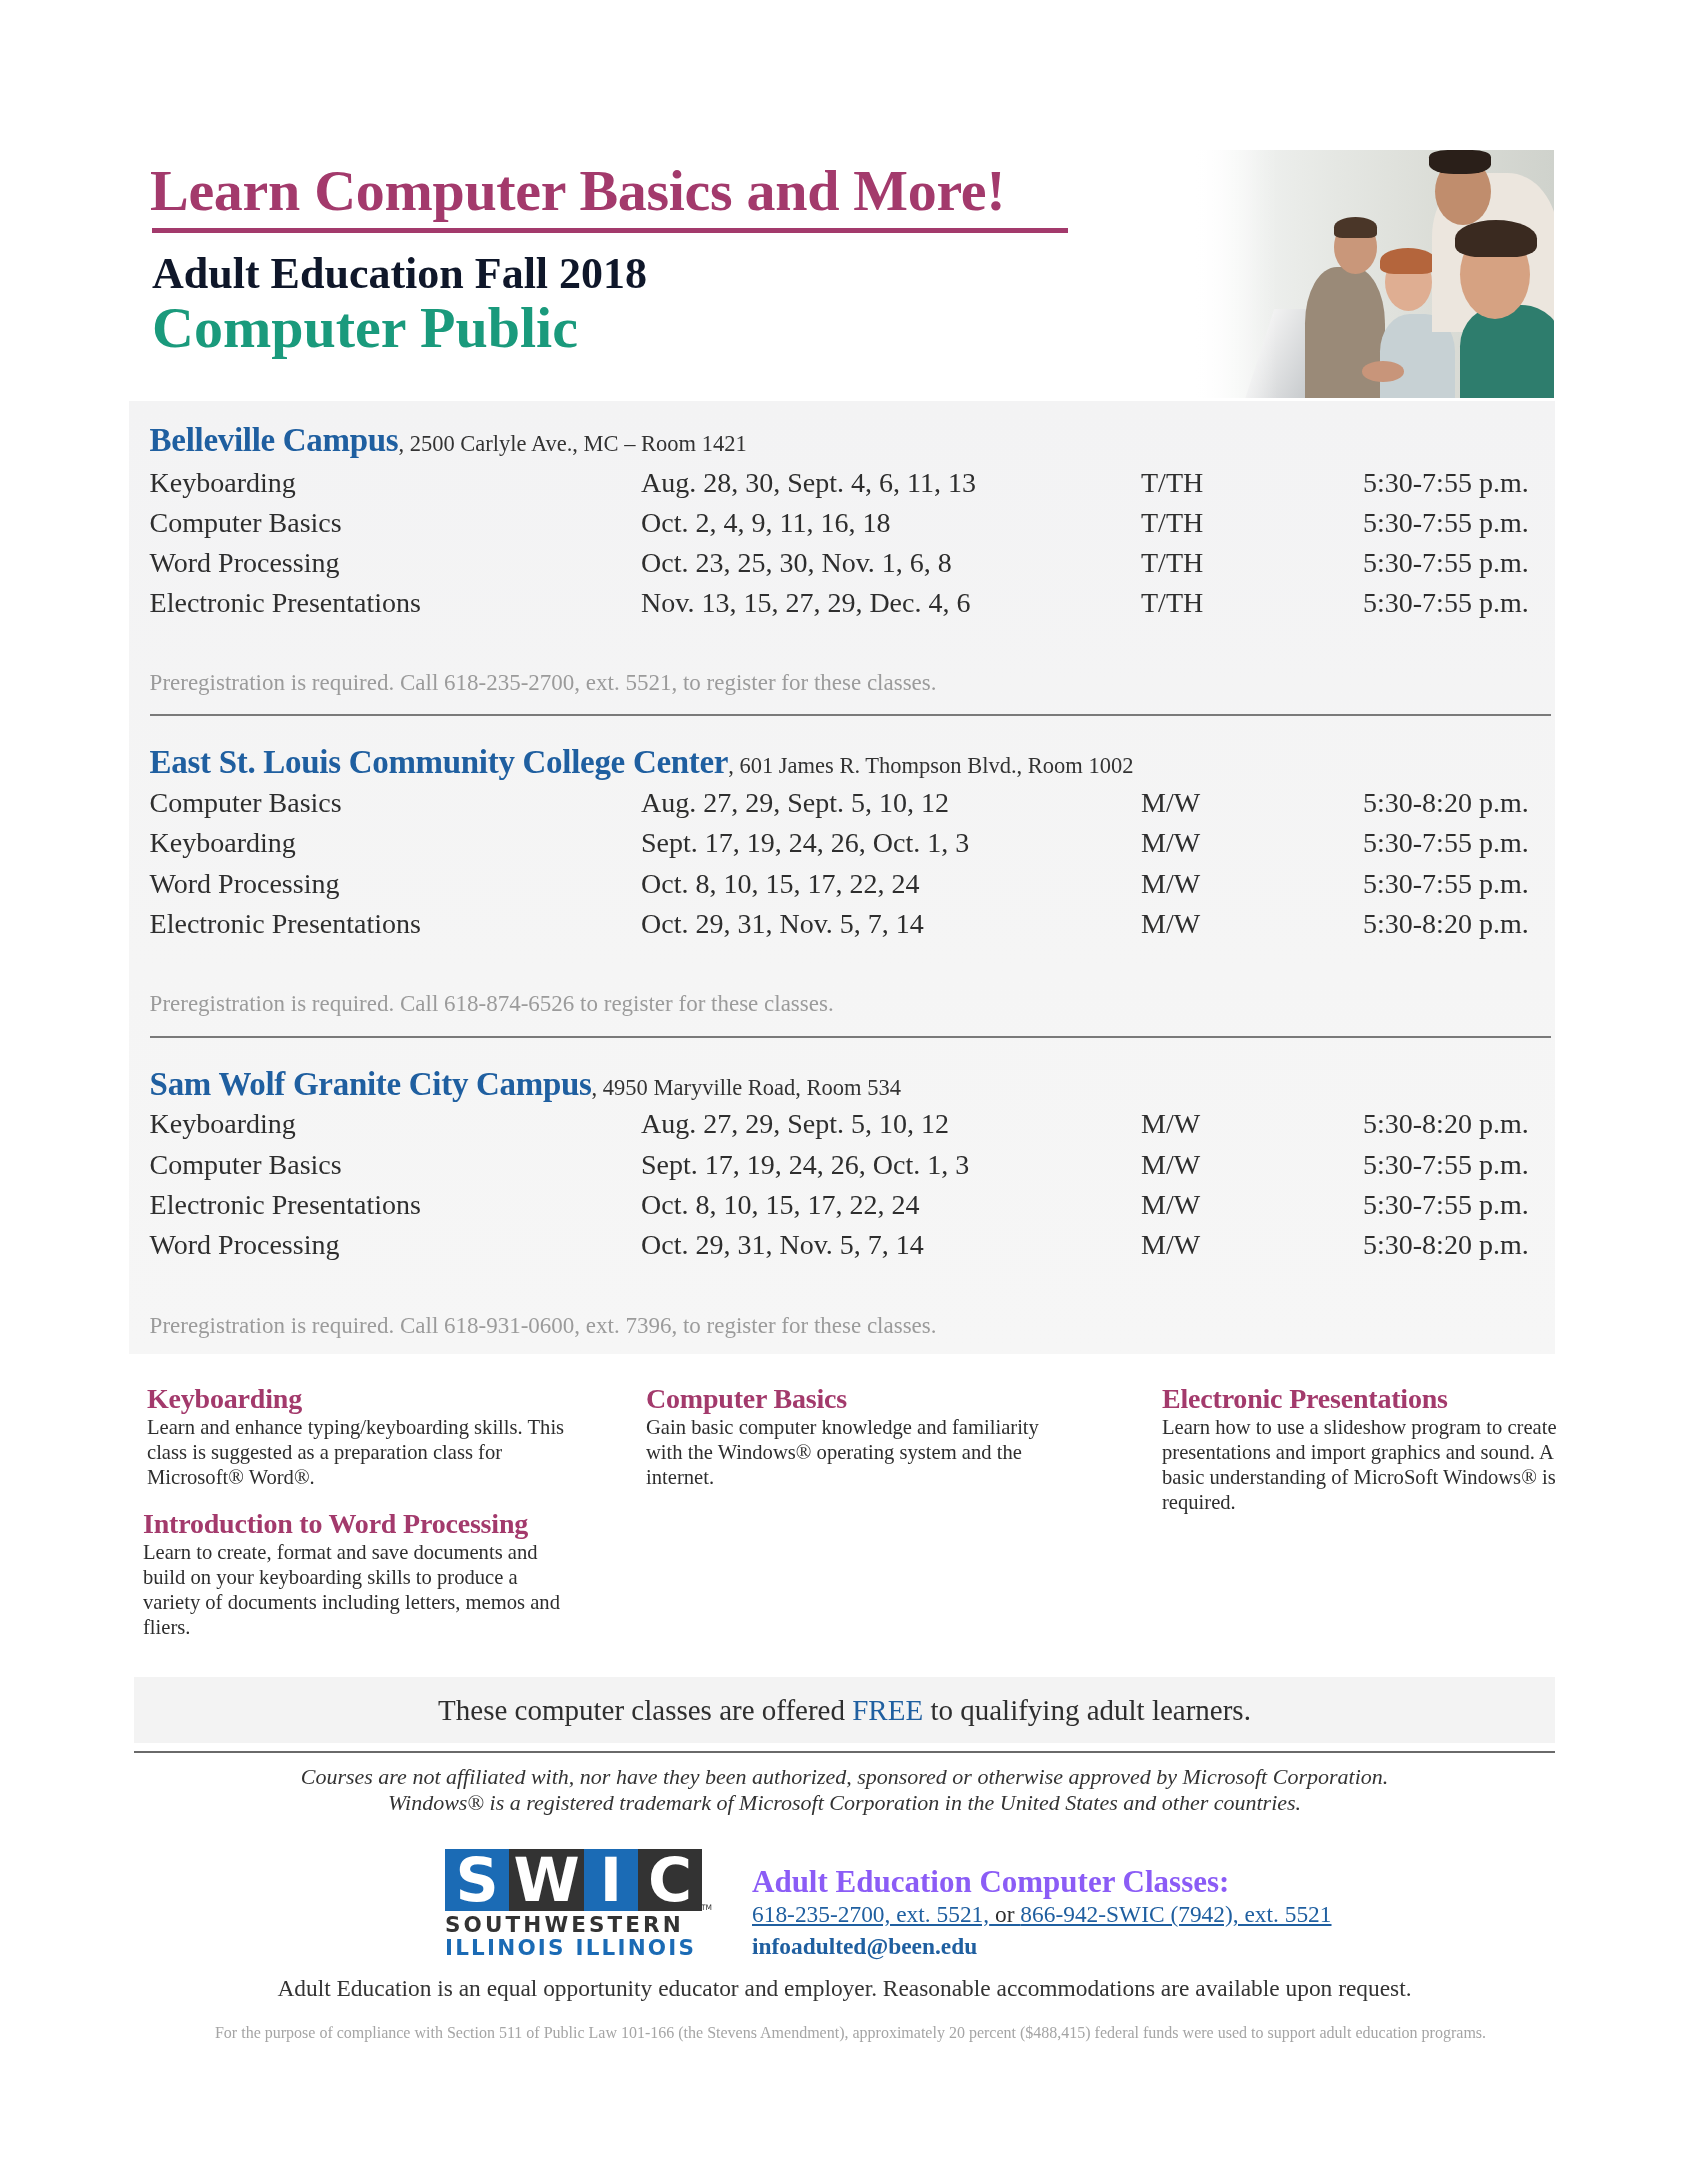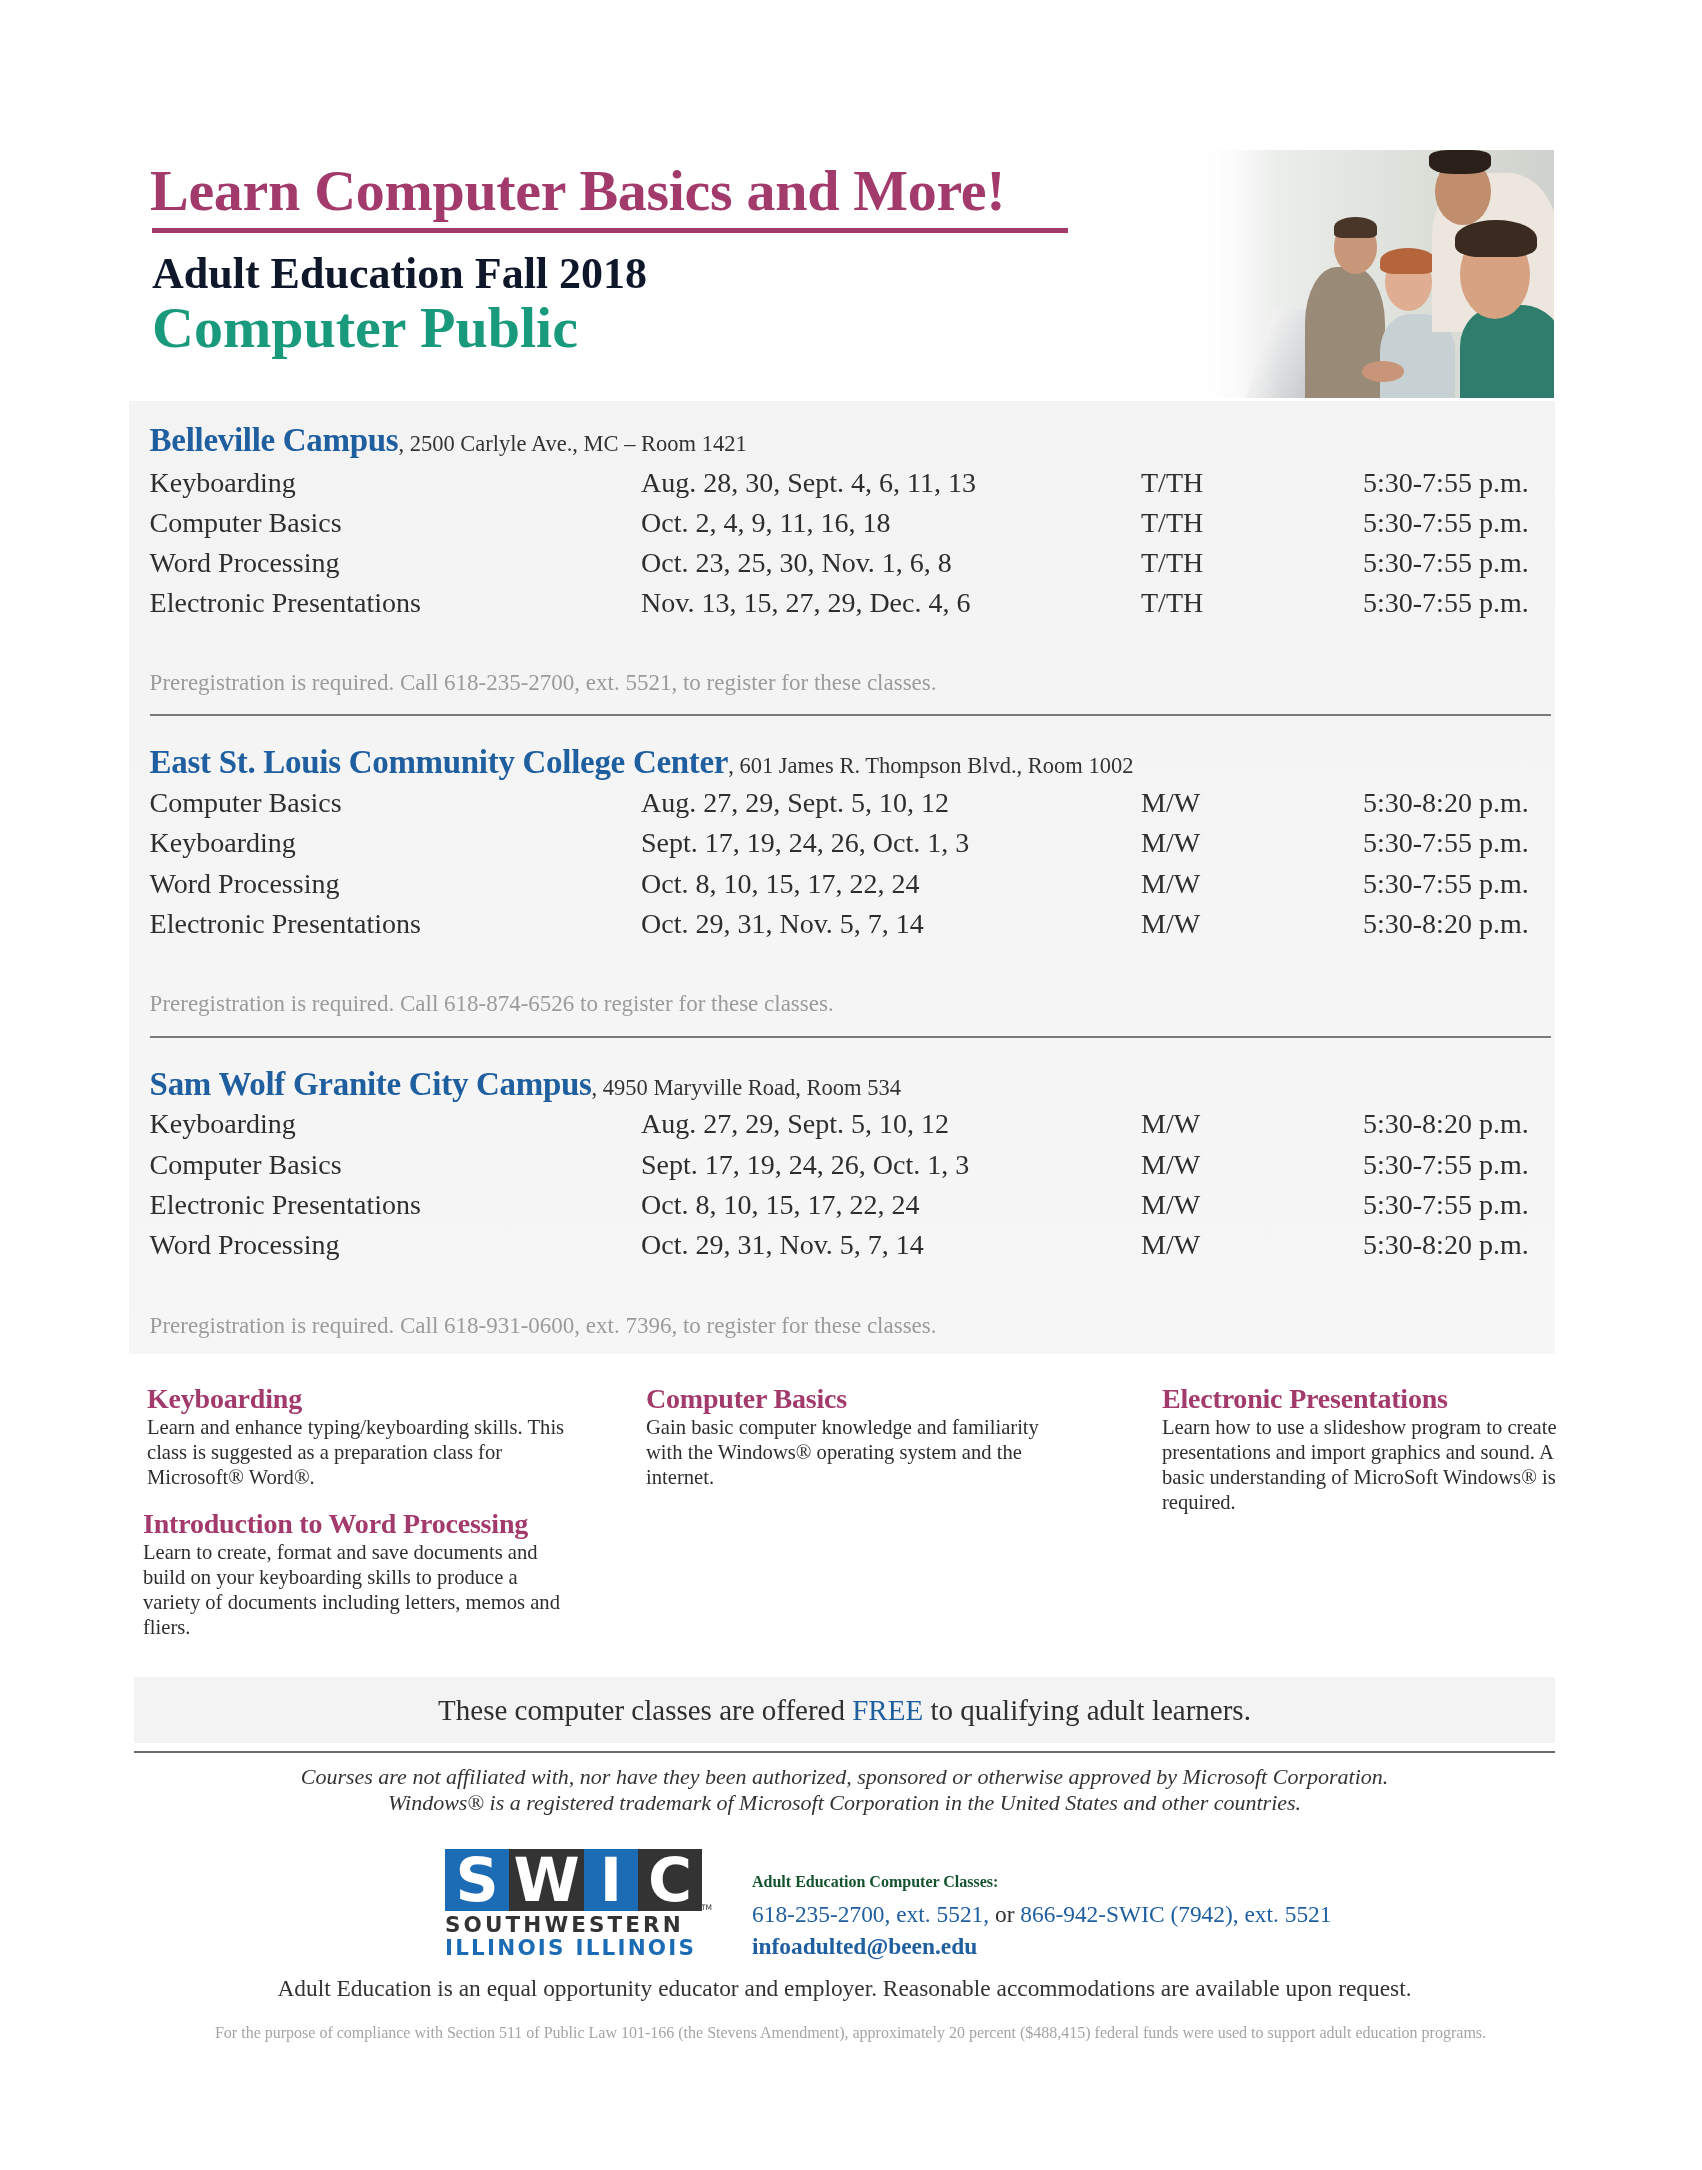--- a/index.html
+++ b/index.html
@@ -49,22 +49,22 @@
 
   
   .logo { left: 445px; top: 1849px; width: 262px; height: 112px; }
   .logo .blk { position: absolute; top: 0; height: 62px; }
   .logo .ltr { position: absolute; top: 0; height: 62px; color: #fff; font-family: "DejaVu Sans", sans-serif; font-weight: bold; font-size: 60px; line-height: 62px; text-align: center; }
   .logo .sw { position: absolute; left: 0; top: 64px; width: 258px; font-family: "DejaVu Sans", sans-serif; font-weight: bold; font-size: 21.5px; letter-spacing: 3.1px; color: #333; line-height: 23.4px; white-space: nowrap; }
   .logo .ic { position: absolute; left: 0; top: 87px; width: 258px; font-family: "DejaVu Sans", sans-serif; font-weight: bold; font-size: 21.5px; letter-spacing: 2.2px; color: #1b6bb5; line-height: 23.4px; white-space: nowrap; }
   .logo .tm { position: absolute; left: 256px; top: 54px; font-size: 7.5px; color: #333; font-family: "DejaVu Sans", sans-serif; }
 
   .contact { left: 752px; top: 1866px; white-space: nowrap; }
-  .contact .lbl { font-size: 16px; font-weight: bold; color: #14532d; line-height: 32px; }
-  .contact .phones { font-size: 23.4px; color: #1f5fa0; line-height: 32px; }
+  .contact .lbl { font-size: 31px; font-weight: bold; color: #8b5cf6; line-height: 32px; }
+  .contact .phones { font-size: 23.4px; color: #1f5fa0; line-height: 32px; text-decoration: underline; }
   .contact .phones .or { color: #2e2e2e; }
   .contact .email { font-size: 23.4px; font-weight: bold; color: #1f5fa0; line-height: 32px; }
 
   .eeo { left: 134px; top: 1975px; width: 1421px; text-align: center; font-size: 23.4px; color: #333; white-space: nowrap; }
   .stevens { left: 134px; top: 2024px; width: 1433px; text-align: center; font-size: 16px; color: #a5a5a5; white-space: nowrap; }
 </style>
 </head>
 <body>
 
 <div class="abs title">Learn Computer Basics and More!</div>

